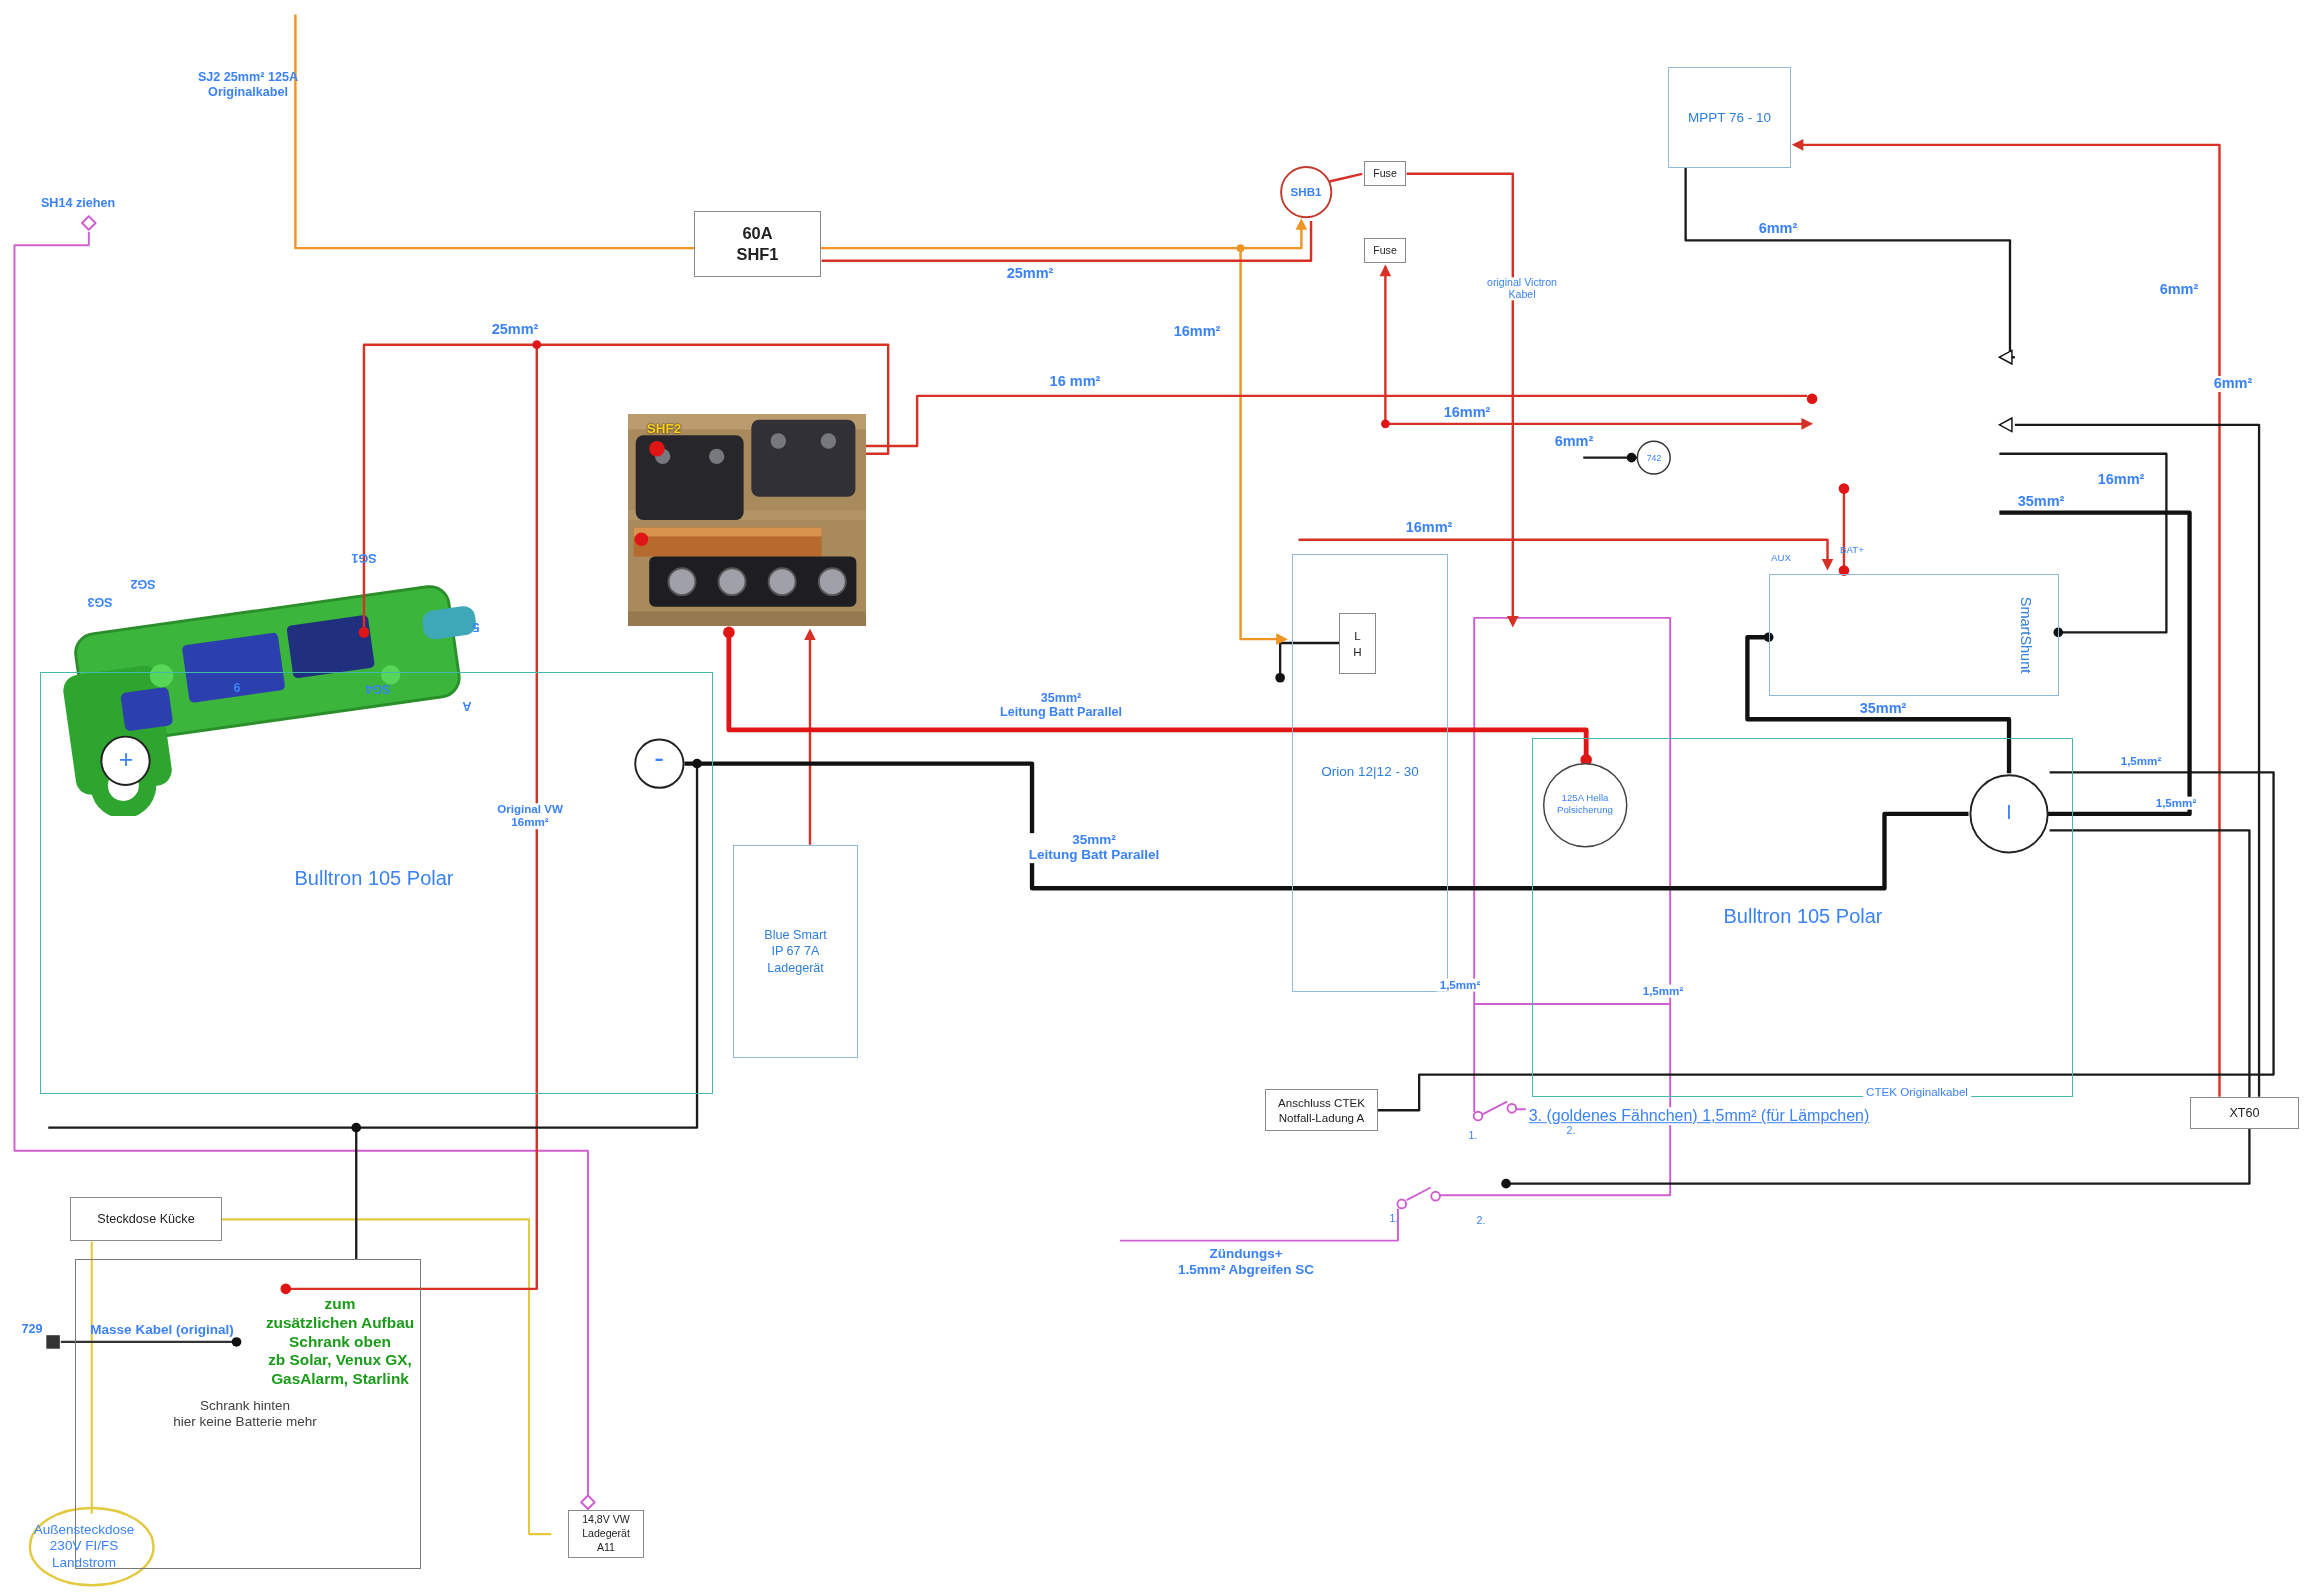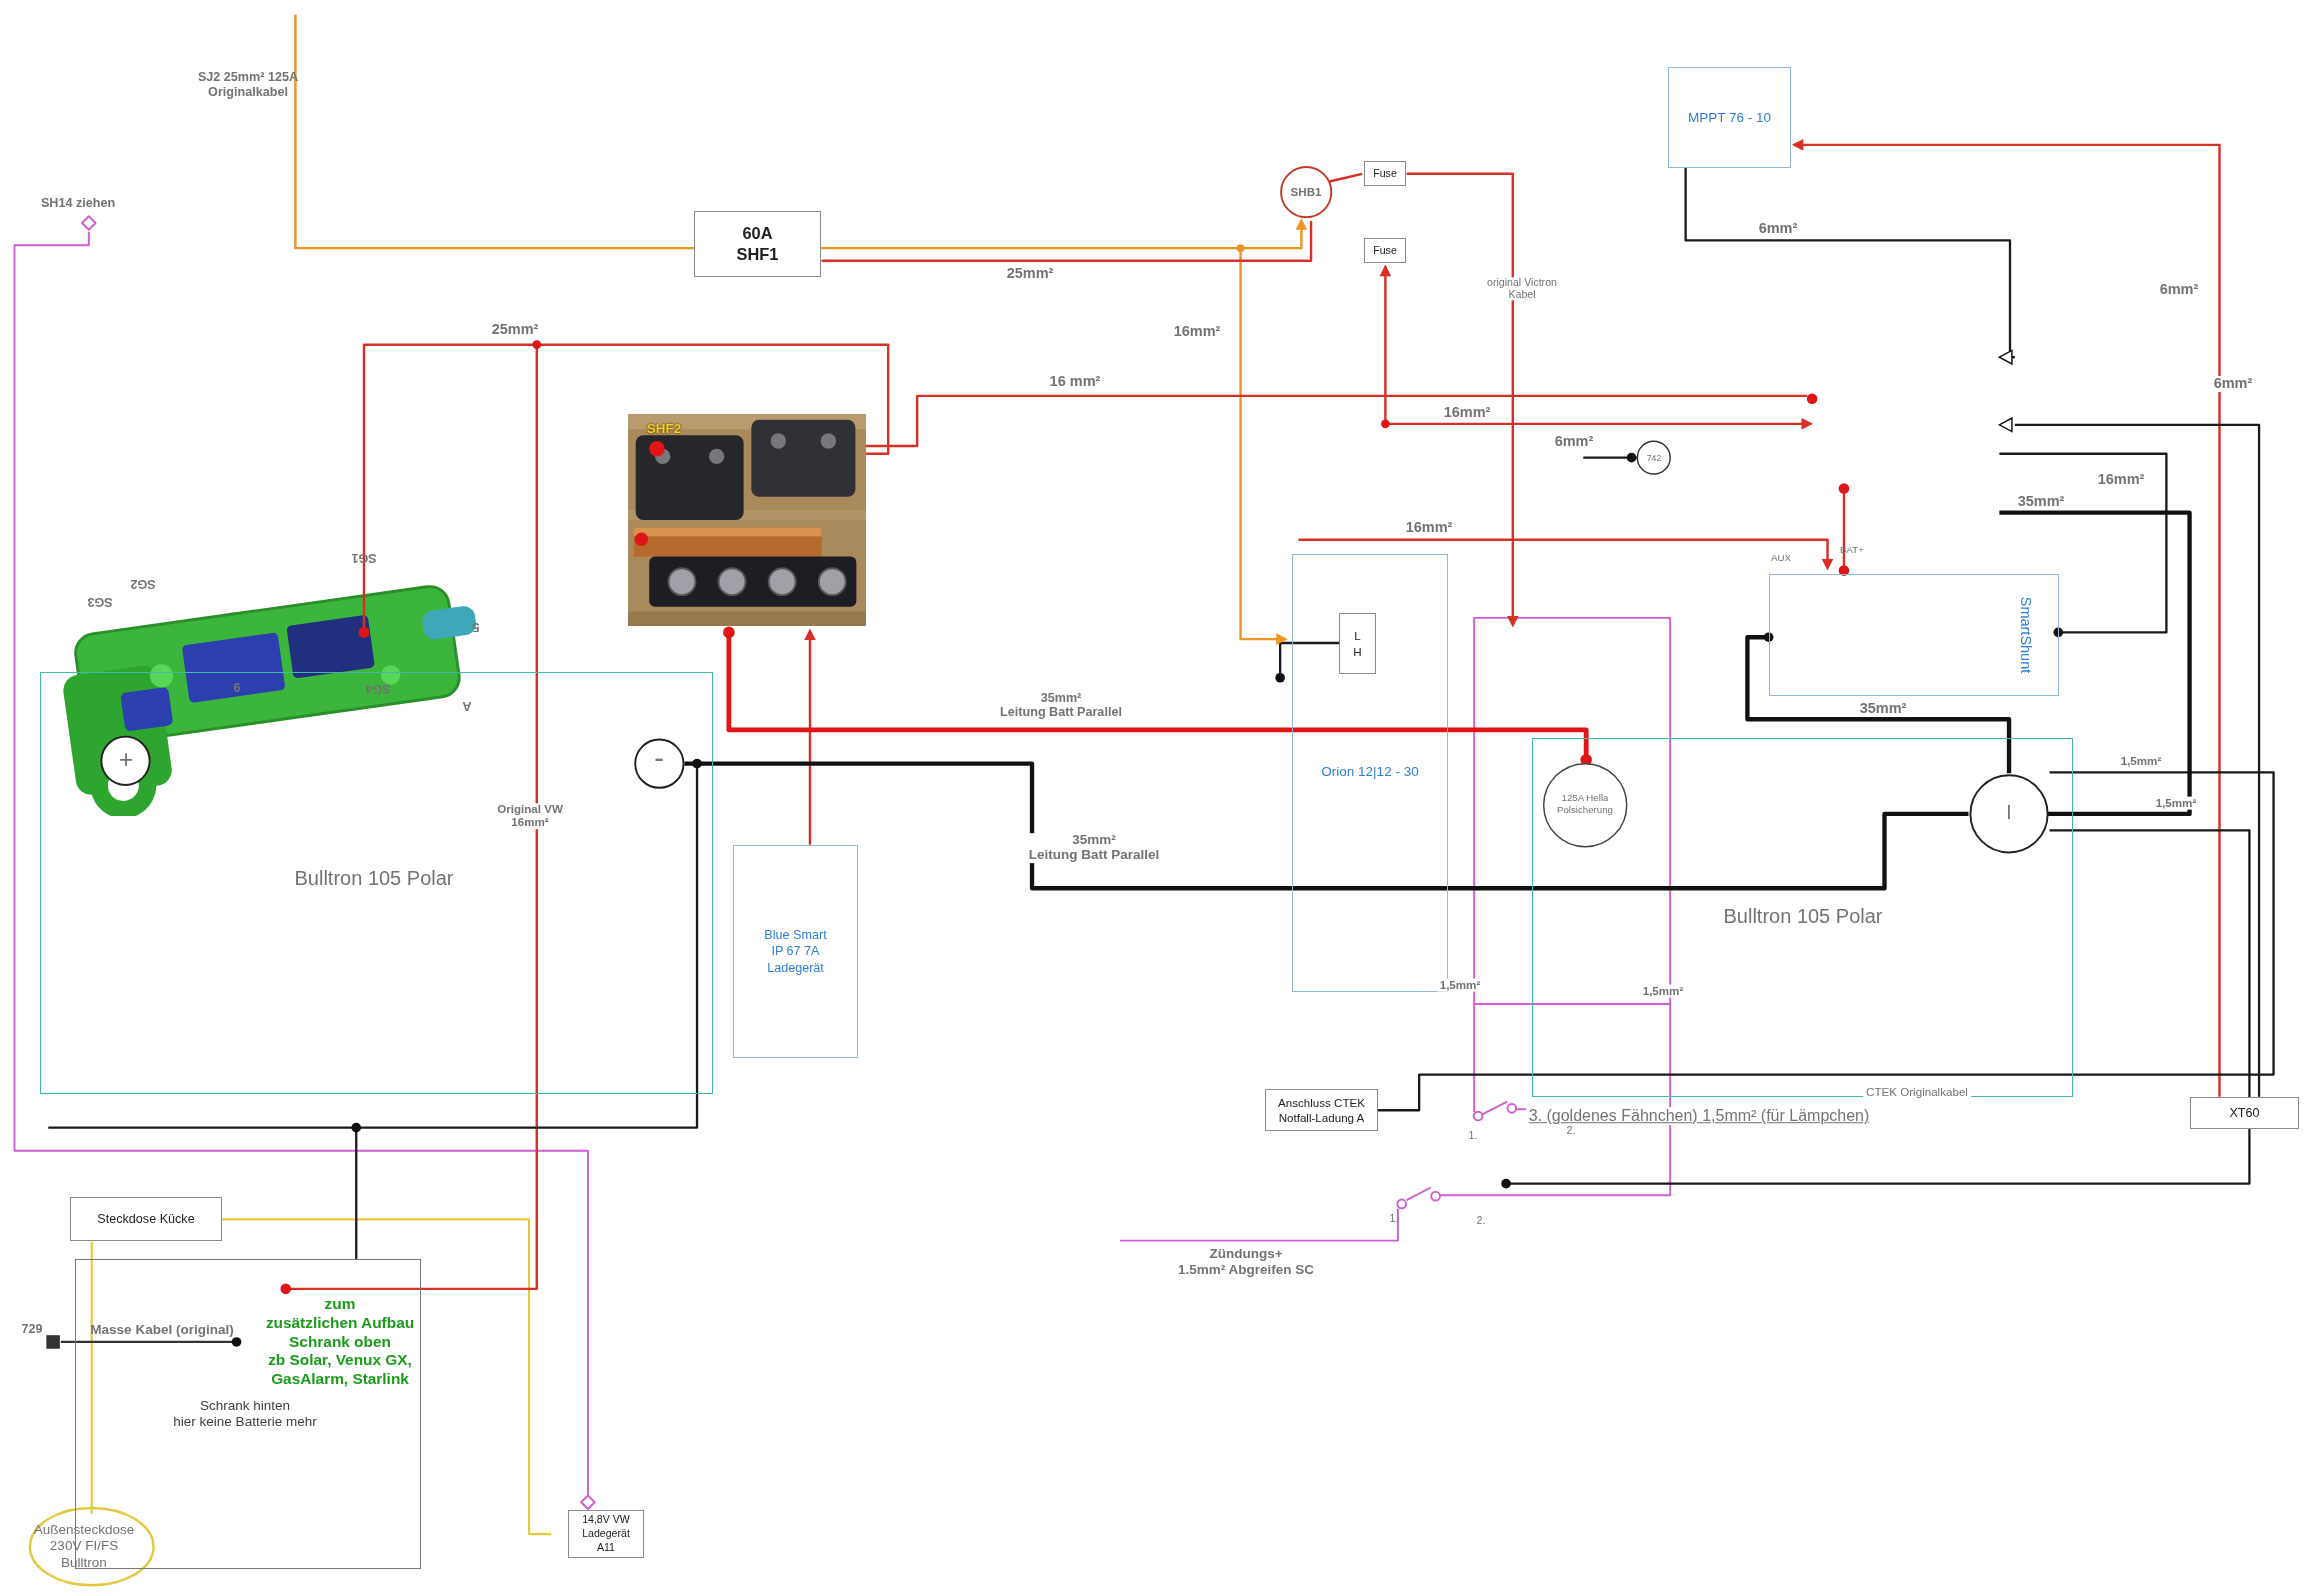--- a/index.html
+++ b/index.html
@@ -6,21 +6,21 @@
   .canvas{position:relative;width:2317px;height:1593px;background:#ffffff;
           font-family:"Liberation Sans",sans-serif;color:#111;overflow:hidden;}
   .layer{position:absolute;left:0;top:0;}
   .box{position:absolute;border:1.5px solid #8a8a8a;background:#fff;display:flex;
        align-items:center;justify-content:center;text-align:center;
        white-space:pre-line;line-height:1.3;font-size:14.5px;color:#222;box-sizing:border-box;}
   .box.blue{border-color:#92b9da;color:#2f7ed8;}
   .box.clear{background:transparent;}
   .box.teal{border:1.9px solid #45b8ac;background:transparent;}
   .lbl{position:absolute;transform:translate(-50%,-50%);text-align:center;
-       white-space:pre-line;line-height:1.22;font-size:14.5px;color:#737373;}
+       white-space:pre-line;line-height:1.22;font-size:14.5px;color:#3b82f6;}
   .gauge{font-weight:bold;font-size:14.5px;background:#fff;padding:0 2.9px;line-height:1.1;}
   .bold{font-weight:bold;}
   .blue-t{color:#2f7ed8;}
   .green-t{color:#1a9c1a;font-weight:bold;font-size:15.4px;}
   .gray-t{color:#404040;}
   .tiny{font-size:9.7px;}
   .big{font-size:20px;}
   .vtext{position:absolute;writing-mode:vertical-rl;transform:translate(-50%,-50%);
          color:#2f7ed8;font-size:14.5px;}
   .rot180{transform:translate(-50%,-50%) rotate(180deg);}
@@ -251,21 +251,21 @@
 
   <div class="lbl green-t" style="left:340px;top:1342px;">zum
 zusätzlichen Aufbau
 Schrank oben
 zb Solar, Venux GX,
 GasAlarm, Starlink</div>
   <div class="lbl gray-t" style="left:245px;top:1414px;font-size:13.5px;">Schrank hinten
 hier keine Batterie mehr</div>
   <div class="lbl" style="left:84px;top:1547px;font-size:13.5px;">Außensteckdose
 230V FI/FS
-Bulltron</div>
+Landstrom</div>
 
   <div class="lbl big" style="left:374px;top:878px;">Bulltron 105 Polar</div>
   <div class="lbl big" style="left:1803px;top:916px;">Bulltron 105 Polar</div>
   <div class="lbl blue-t" style="left:1370px;top:772px;font-size:13.5px;">Orion 12|12 - 30</div>
   <div class="vtext" style="left:2026px;top:635px;">SmartShunt</div>
 
   <div class="lbl bold" style="left:1306px;top:192px;font-size:11.6px;">SHB1</div>
   <div class="lbl" style="left:1654px;top:458px;font-size:8.7px;">742</div>
   <div class="lbl tiny" style="left:1585px;top:804px;">125A Hella
 Polsicherung</div>

